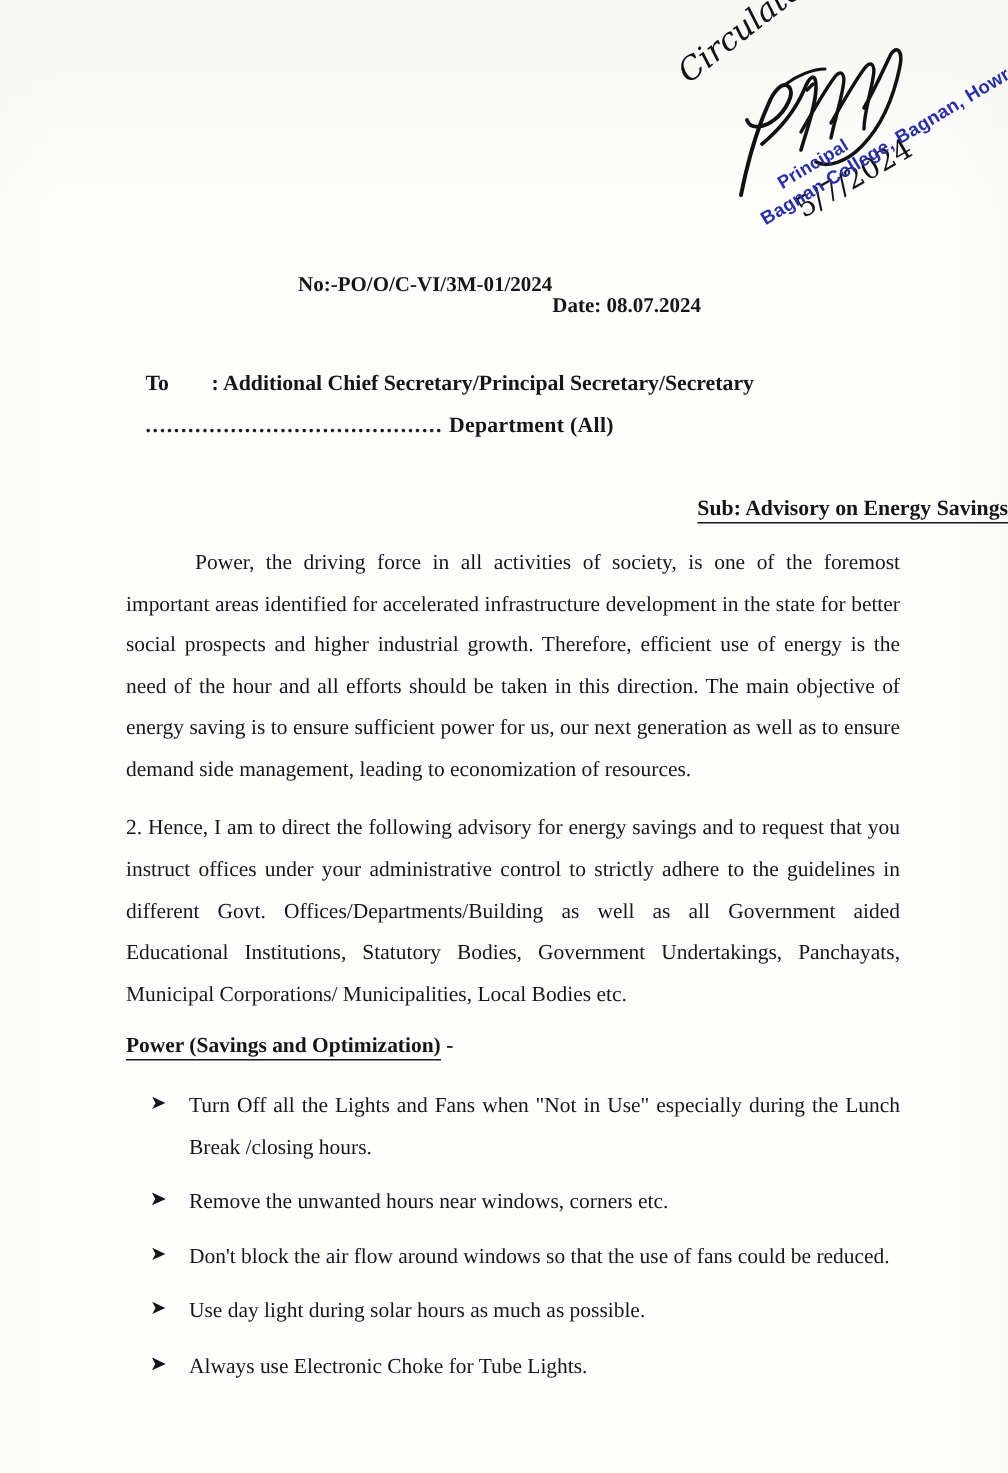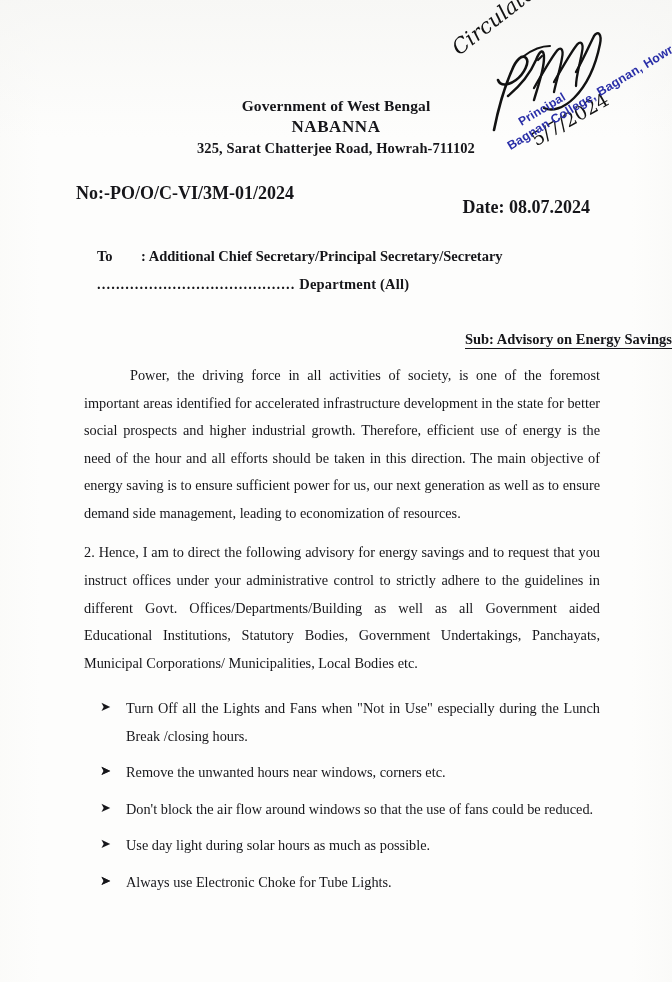--- a/index.html
+++ b/index.html
@@ -50,24 +50,24 @@
     font-size: 14.5px;
     letter-spacing: 0.1px;
   }
 
   .refline {
     position: absolute;
     left: 76px;
     right: 82px;
     top: 183px;
     display: flex;
-    justify-content: space-between;
+    justify-content: center;
     align-items: flex-end;
     font-weight: bold;
-    font-size: 18px;
+    font-size: 14px;
   }
   .refline .memo-date { transform: translateY(14px); }
 
   .to-block {
     position: absolute;
     left: 97px;
     right: 70px;
     top: 243px;
     font-size: 14.5px;
     font-weight: bold;
@@ -191,25 +191,20 @@
     font-size: 12.5px;
     letter-spacing: 0.2px;
   }
 </style>
 </head>
 <body>
 
 <div class="page">
   <div class="scan-tint"></div>
 
-  <div class="header">
-    <div class="org">Government of West Bengal</div>
-    <div class="place">NABANNA</div>
-    <div class="addr">325, Sarat Chatterjee Road, Howrah-711102</div>
-  </div>
 
   <div class="refline">
     <div class="memo-no">No:-PO/O/C-VI/3M-01/2024</div>
     <div class="memo-date">Date: 08.07.2024</div>
   </div>
 
   <div class="to-block">
     <div class="to-row">
       <div class="to-label">To</div>
       <div class="to-value">: Additional Chief Secretary/Principal Secretary/Secretary</div>
@@ -221,20 +216,23 @@
   </div>
 
   <div class="subject">
     <span>Sub: Advisory on Energy Savings</span>
   </div>
 
   <div class="body">
     <p class="para indent">Power, the driving force in all activities of society, is one of the foremost important areas identified for accelerated infrastructure development in the state for better social prospects and higher industrial growth. Therefore, efficient use of energy is the need of the hour and all efforts should be taken in this direction. The main objective of energy saving is to ensure sufficient power for us, our next generation as well as to ensure demand side management, leading to economization of resources.</p>
     <p class="para">2. Hence, I am to direct the following advisory for energy savings and to request that you instruct offices under your administrative control to strictly adhere to the guidelines in different Govt. Offices/Departments/Building as well as all Government aided Educational Institutions, Statutory Bodies, Government Undertakings, Panchayats, Municipal Corporations/ Municipalities, Local Bodies etc.</p>
 
+    <div class="section-head">
+      <span class="u">Power (Savings and Optimization)</span><span> -</span>
+    </div>
 
     <ul class="bullets">
       <li>
         <span class="marker">➤</span>
         <span>Turn Off all the Lights and Fans when "Not in Use" especially during the Lunch Break /closing hours.</span>
       </li>
       <li>
         <span class="marker">➤</span>
       </li>
       <li>

